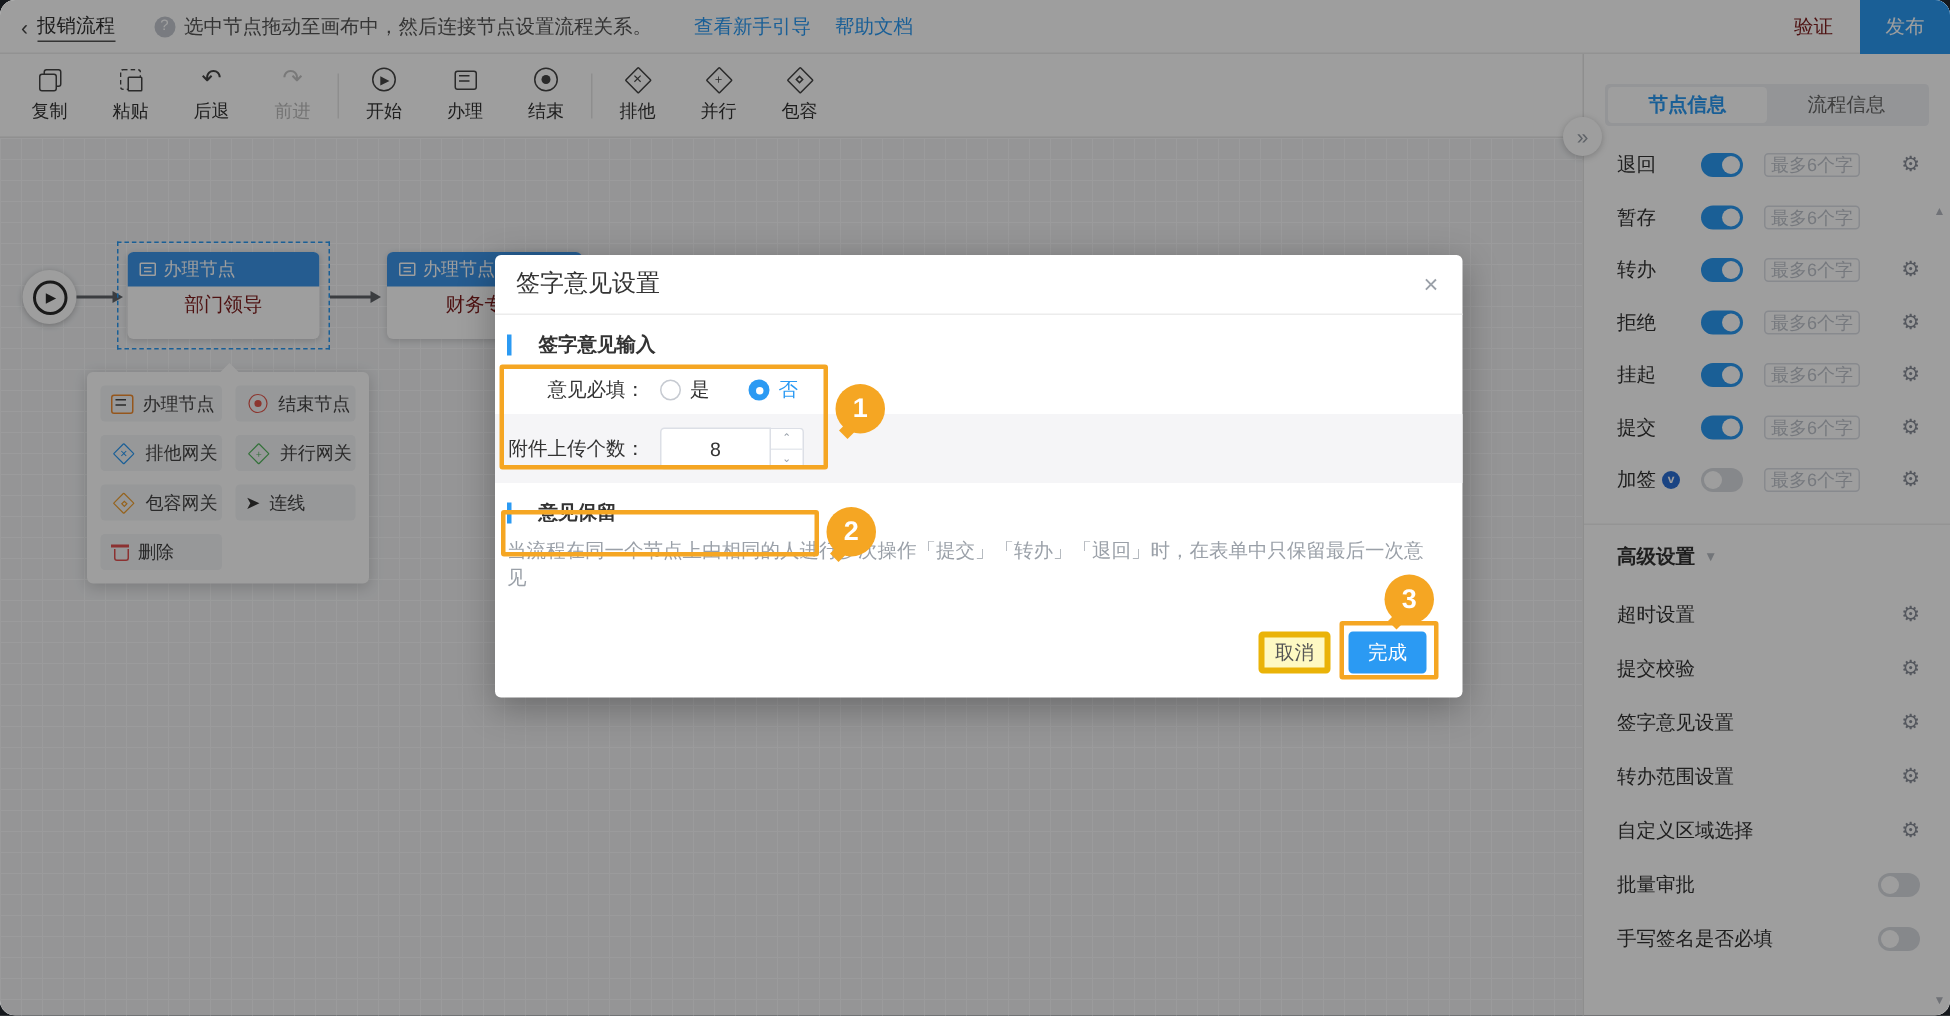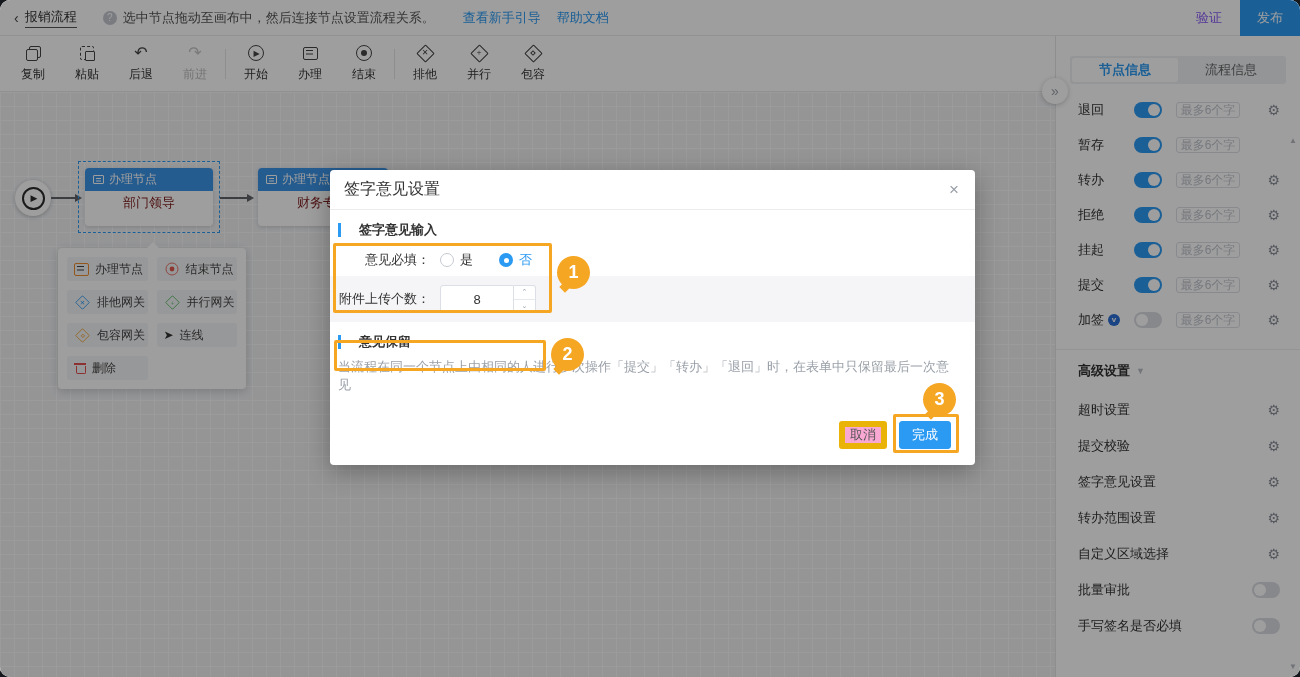--- a/index.html
+++ b/index.html
@@ -12,21 +12,21 @@
           display:flex;align-items:center;z-index:10;}
   .tb-back{display:flex;align-items:center;gap:6px;margin-left:14px;cursor:pointer;}
   .tb-back .chev{color:#444;font-size:14px;}
   .tb-title{color:#333;border-bottom:1px solid #555;padding-bottom:1px;}
   .tb-hint{display:flex;align-items:center;gap:6px;margin-left:26px;color:#555;}
   .q-icon{width:14px;height:14px;border-radius:50%;background:#c3c7cf;color:#fff;font-size:10px;
           display:flex;align-items:center;justify-content:center;}
   .tb-links{display:flex;gap:16px;margin-left:28px;}
   .tb-link{color:#2b9af3;cursor:pointer;}
   .tb-spacer{flex:1;}
-  .tb-verify{width:62px;height:36px;line-height:36px;text-align:center;color:#8b5cf6;cursor:pointer;}
+  .tb-verify{width:62px;height:36px;line-height:36px;text-align:center;color:#7f1d1d;cursor:pointer;}
   .tb-publish{width:60px;height:36px;line-height:36px;text-align:center;color:#fff;background:#2b9af3;cursor:pointer;}
 
   
   .main{position:absolute;top:36px;left:0;right:0;bottom:0;display:flex;}
   .workspace{flex:1;display:flex;flex-direction:column;min-width:0;}
   .toolbar{height:56px;background:#fff;border-bottom:1px solid #e8e8e8;display:flex;align-items:center;padding-left:6px;}
   .tool{width:54px;display:flex;flex-direction:column;align-items:center;gap:4px;font-size:12px;color:#333;cursor:pointer;}
   .tool.disabled{color:#bbb;}
   .tool .icn{height:17px;display:flex;align-items:center;justify-content:center;}
   .tsep{width:1px;height:30px;background:#e6e6e6;margin:0 3px;}
@@ -140,21 +140,21 @@
   .num-input{width:74px;height:28px;border:1px solid #dcdfe6;border-radius:3px 0 0 3px;text-align:center;color:#333;
              font-size:13px;outline:none;background:#fff;}
   .stepper{width:22px;height:28px;border:1px solid #dcdfe6;border-left:none;border-radius:0 3px 3px 0;
            display:flex;flex-direction:column;background:#fff;}
   .stepper span{flex:1;display:flex;align-items:center;justify-content:center;font-size:7px;color:#98a0aa;cursor:pointer;}
   .stepper span:first-child{border-bottom:1px solid #e6e9ee;}
   .m-row3{height:30px;display:flex;align-items:center;gap:16px;padding-left:8px;margin-top:8px;color:#333;}
   .m-note{margin:8px 14px 0 8px;color:#9aa0a8;line-height:18px;}
   .m-foot{position:absolute;right:24px;bottom:16px;display:flex;gap:12px;}
   .btn{height:28px;border-radius:3px;font-size:13px;display:flex;align-items:center;justify-content:center;cursor:pointer;}
-  .btn-cancel{width:48px;background:#f9a8d4;border:6px solid #eab308;color:#555;}
+  .btn-cancel{width:48px;background:#fef9c3;border:4px solid #eab308;color:#555;}
   .btn-ok{width:52px;background:#2b9af3;color:#fff;border:1px solid #2b9af3;}
 
   
   .co-box{position:absolute;border:3px solid #f5a623;border-radius:2px;z-index:60;pointer-events:none;}
   .co-num{position:absolute;width:33px;height:33px;border-radius:50%;background:#f5a623;color:#fff;font-size:18px;
           font-weight:bold;display:flex;align-items:center;justify-content:center;z-index:61;pointer-events:none;}
   .co-num::after{content:'';position:absolute;bottom:-2px;left:4px;width:8px;height:8px;background:#f5a623;
           transform:rotate(45deg);z-index:-1;}
 </style>
 </head>

